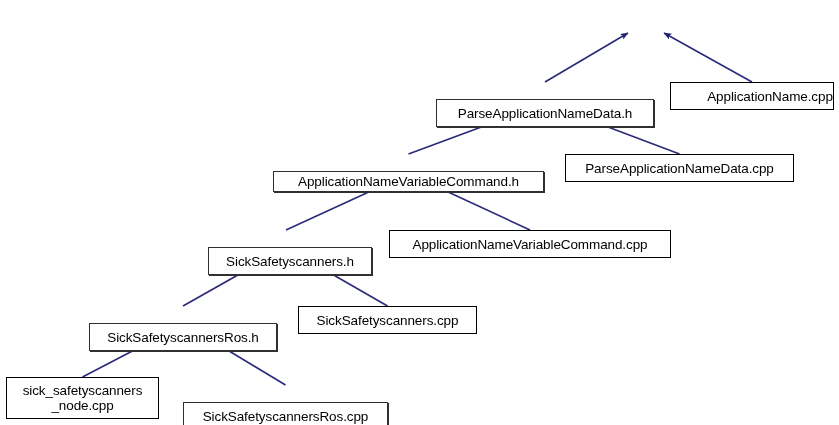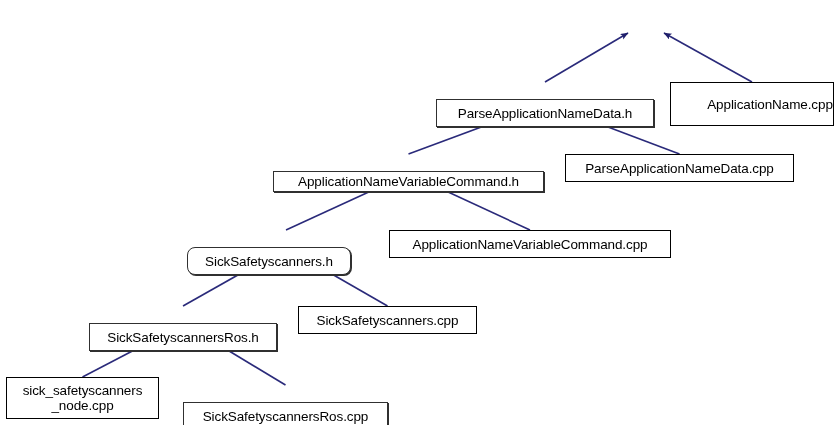--- a/index.html
+++ b/index.html
@@ -67,24 +67,24 @@
         <line x1="286" y1="230" x2="390.5" y2="182" stroke="#2a2a7a" stroke-width="1.6" marker-end="url(#arrowhead)"></line>
         <line x1="530" y1="230" x2="426.5" y2="182" stroke="#2a2a7a" stroke-width="1.6" marker-end="url(#arrowhead)"></line>
         <line x1="183" y1="306" x2="268" y2="258" stroke="#2a2a7a" stroke-width="1.6" marker-end="url(#arrowhead)"></line>
         <line x1="387.5" y1="306" x2="304" y2="258" stroke="#2a2a7a" stroke-width="1.6" marker-end="url(#arrowhead)"></line>
         <line x1="82.5" y1="377" x2="165" y2="334" stroke="#2a2a7a" stroke-width="1.6" marker-end="url(#arrowhead)"></line>
         <line x1="285.5" y1="385" x2="201" y2="334" stroke="#2a2a7a" stroke-width="1.6" marker-end="url(#arrowhead)"></line>
       </g>
   </svg>
 
   <div class="node thick" style="left: 436px; top: 82px; width: 218px; height: 28px;">ParseApplicationNameData.h</div>
-  <div class="node" style="left: 670px; top: 82px; width: 164px; height: 44px; padding-left: 36px;">ApplicationName.cpp</div>
+  <div class="node" style="left: 670px; top: 82px; width: 164px; height: 28px; padding-left: 36px;">ApplicationName.cpp</div>
   <div class="node thick" style="left: 273px; top: 154px; width: 271px; height: 21px;">ApplicationNameVariableCommand.h</div>
   <div class="node" style="left: 565px; top: 154px; width: 229px; height: 28px;">ParseApplicationNameData.cpp</div>
-  <div class="node thick" style="left: 187px; top: 230px; width: 164px; height: 28px; border-radius: 8px;">SickSafetyscanners.h</div>
+  <div class="node thick" style="left: 208px; top: 230px; width: 164px; height: 28px;">SickSafetyscanners.h</div>
   <div class="node" style="left: 389px; top: 230px; width: 282px; height: 28px;">ApplicationNameVariableCommand.cpp</div>
   <div class="node thick" style="left: 89px; top: 306px; width: 188px; height: 28px;">SickSafetyscannersRos.h</div>
   <div class="node" style="left: 298px; top: 306px; width: 179px; height: 28px;">SickSafetyscanners.cpp</div>
   <div class="node" style="left: 6px; top: 377px; width: 153px; height: 42px;">sick_safetyscanners
 _node.cpp</div>
   <div class="node thick" style="left: 183px; top: 385px; width: 205px; height: 28px;">SickSafetyscannersRos.cpp</div>
 
 </div>
 
 </body></html>

